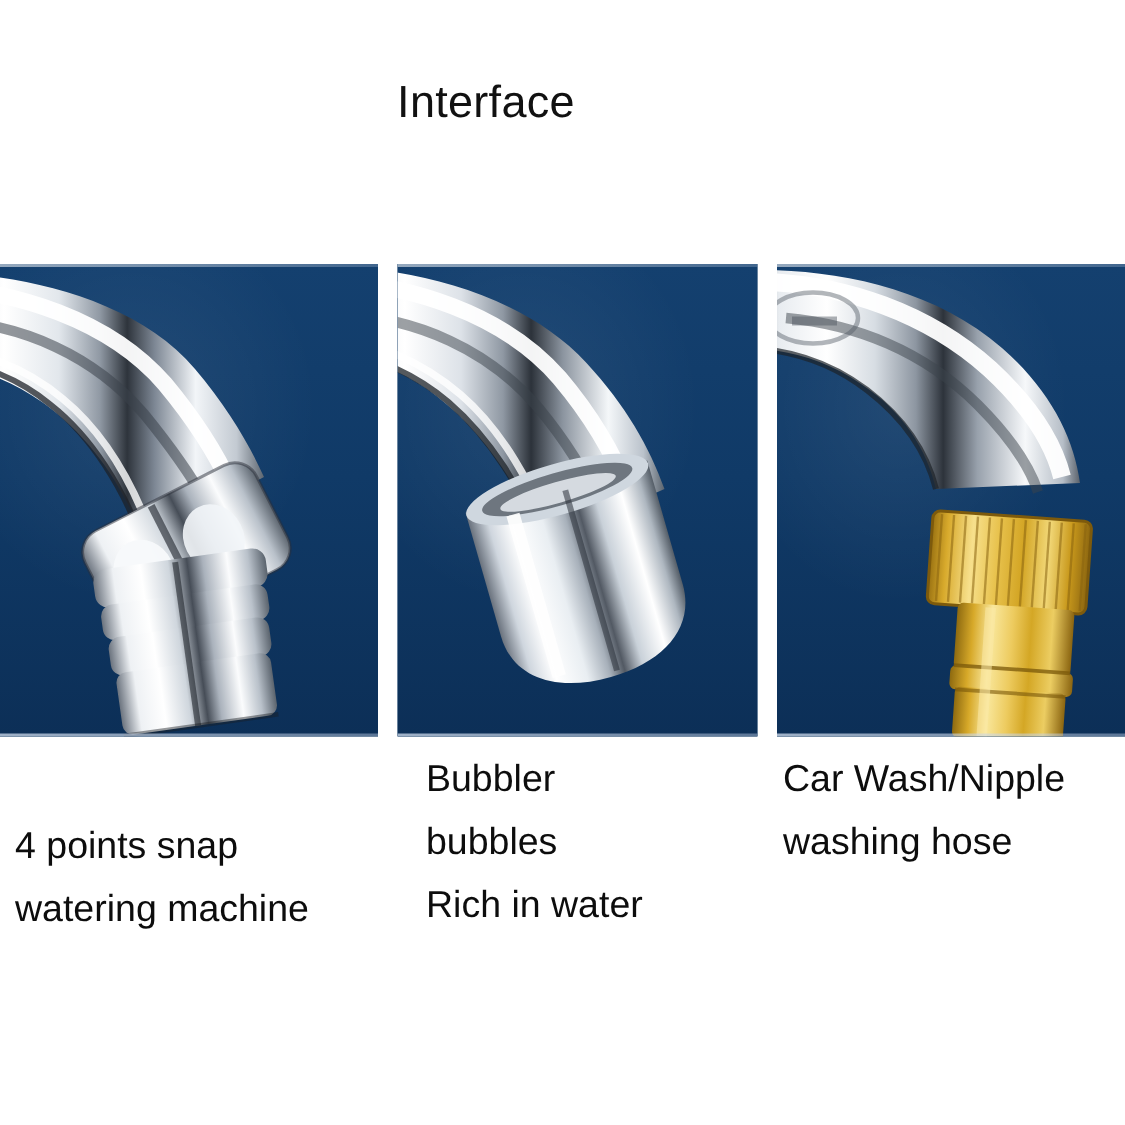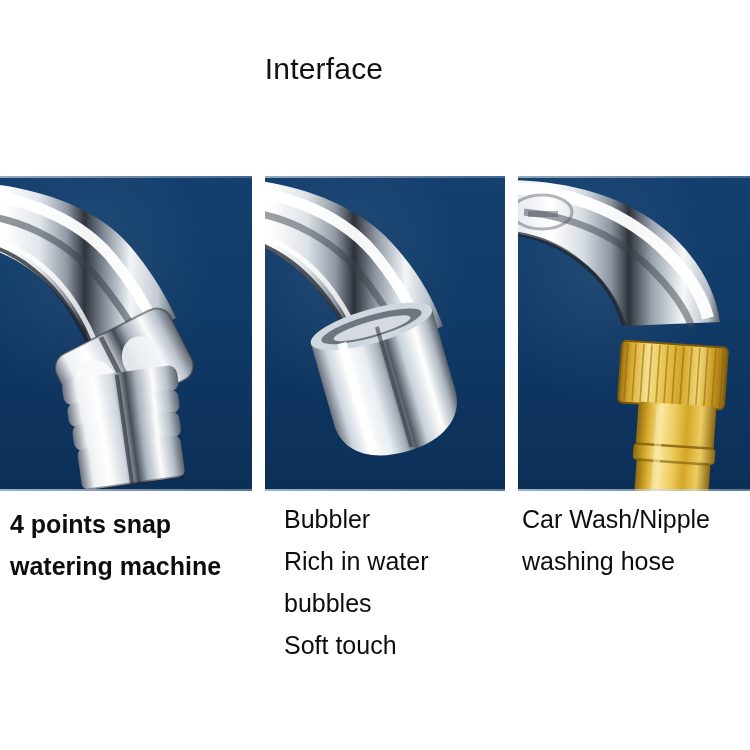--- a/index.html
+++ b/index.html
@@ -77,21 +77,21 @@
     display: block;
   }
 
   .caption {
     position: absolute;
     font-size: 25px;
     line-height: 42px;
     color: #0d0d0d;
     white-space: nowrap;
   }
-  #caption-1 { left: 10px;  top: 503px; font-weight: bold; }
+  #caption-1 { left: 10px;  top: 543px; }
   #caption-2 { left: 284px; top: 498px; }
   #caption-3 { left: 522px; top: 498px; }
   .caption .line { display: block; }
 </style>
 </head>
 <body>
 
 <div id="page-title">Interface</div>
 
 <div id="panel-row">
@@ -335,21 +335,20 @@
 
 </div>
 
 <div class="caption" id="caption-1">
   <span class="line">4 points snap</span>
   <span class="line">watering machine</span>
 </div>
 
 <div class="caption" id="caption-2">
   <span class="line">Bubbler</span>
+  <span class="line">bubbles</span>
   <span class="line">Rich in water</span>
-  <span class="line">bubbles</span>
-  <span class="line">Soft touch</span>
 </div>
 
 <div class="caption" id="caption-3">
   <span class="line">Car Wash/Nipple</span>
   <span class="line">washing hose</span>
 </div>
 
 </body></html>

